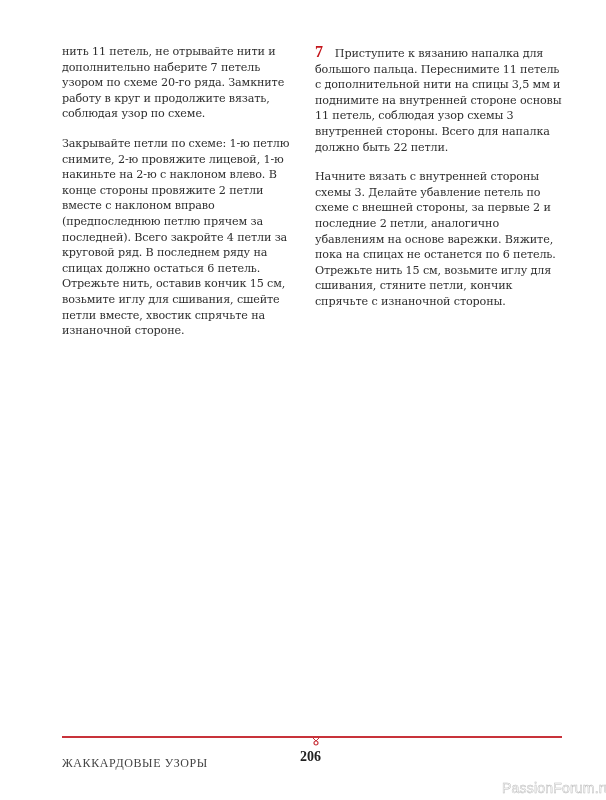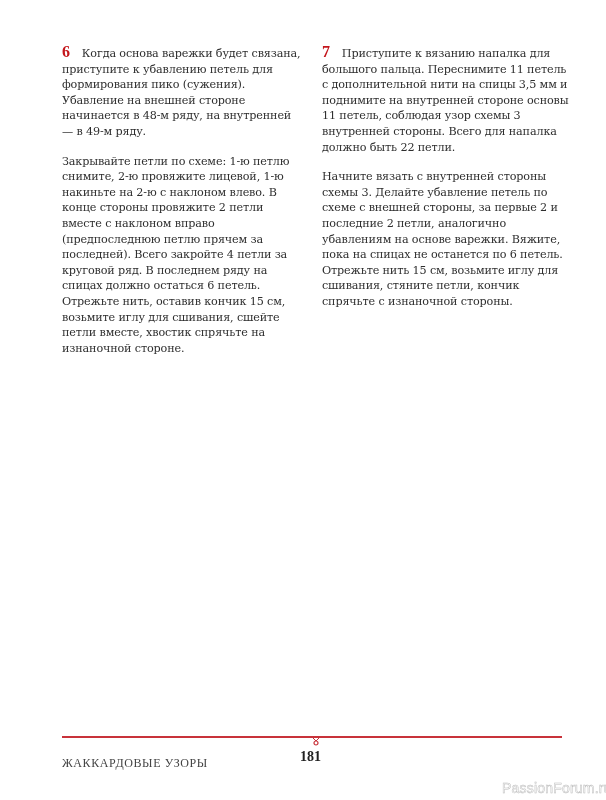--- a/index.html
+++ b/index.html
@@ -1,40 +1,40 @@
 <!DOCTYPE html>
 <html><head>
   <meta charset="utf-8">
   <style>
     html, body { margin: 0; padding: 0; background: #ffffff; }
     body { width: 606px; height: 800px; position: relative; overflow: hidden; font-family: "DejaVu Serif", serif; color: #2e2e2e; }
     .col { position: absolute; top: 44px; font-size: 11.2px; line-height: 15.6px; letter-spacing: -0.15px; }
     .col.left { left: 62px; width: 240px; }
-    .col.right { left: 315px; width: 248px; margin-left: 7px; }
+    .col.right { left: 315px; width: 248px; }
     .col p { margin: 0 0 14px 0; }
     .num { color: #c4161c; font-weight: bold; font-size: 16px; margin-right: 12px; font-family: "Liberation Serif", serif; }
     .footer-line { position: absolute; left: 62px; width: 500px; top: 736px; height: 1.5px; background: #c8323a; }
     .ornament { position: absolute; left: 312px; top: 738px; width: 8px; height: 8px; }
     .footer-left { position: absolute; left: 62px; top: 756px; font-family: "Liberation Serif", serif; font-size: 12px; letter-spacing: 0.6px; color: #444; }
     .page-number { position: absolute; left: 300px; top: 749px; font-family: "Liberation Serif", serif; font-weight: bold; font-size: 14px; color: #222; }
     .watermark { position: absolute; left: 502px; top: 780px; font-family: "Liberation Sans", sans-serif; font-size: 14px; color: #ffffff; -webkit-text-stroke: 0.5px #bbbbbb; letter-spacing: 0.2px; }
   </style>
 </head>
 <body>
 
 <div class="col left">
-  <p><span class="num">6</span><span>Когда основа варежки будет связана, приступите к убавлению петель для формирования пико (сужения). Убавление на внешней стороне начинается в 48-м ряду, на внутренней — в 49-м ряду.</span></p>
+  <p>нить 11 петель, не отрывайте нити и дополнительно наберите 7 петель узором по схеме 20-го ряда. Замкните работу в круг и продолжите вязать, соблюдая узор по схеме.</p>
   <p>Закрывайте петли по схеме: 1-ю петлю снимите, 2-ю провяжите лицевой, 1-ю накиньте на 2-ю с наклоном влево. В конце стороны провяжите 2 петли вместе с наклоном вправо (предпоследнюю петлю прячем за последней). Всего закройте 4 петли за круговой ряд. В последнем ряду на спицах должно остаться 6 петель. Отрежьте нить, оставив кончик 15 см, возьмите иглу для сшивания, сшейте петли вместе, хвостик спрячьте на изнаночной стороне.</p>
 </div>
 
 <div class="col right">
   <p><span class="num">7</span><span>Приступите к вязанию напалка для большого пальца. Переснимите 11 петель с дополнительной нити на спицы 3,5 мм и поднимите на внутренней стороне основы 11 петель, соблюдая узор схемы 3 внутренней стороны. Всего для напалка должно быть 22 петли.</span></p>
   <p>Начните вязать с внутренней стороны схемы 3. Делайте убавление петель по схеме с внешней стороны, за первые 2 и последние 2 петли, аналогично убавлениям на основе варежки. Вяжите, пока на спицах не останется по 6 петель. Отрежьте нить 15 см, возьмите иглу для сшивания, стяните петли, кончик спрячьте с изнаночной стороны.</p>
 </div>
 
 <div class="footer-line"></div>
 <svg class="ornament" viewBox="0 0 8 8">
   <path d="M1 0 L4 3 L7 0" stroke="#c8323a" stroke-width="1" fill="none"></path>
   <circle cx="4" cy="5" r="2" stroke="#c8323a" stroke-width="1.2" fill="none"></circle>
 </svg>
 <div class="footer-left">ЖАККАРДОВЫЕ УЗОРЫ</div>
-<div class="page-number">181</div>
+<div class="page-number">206</div>
 <div class="watermark">PassionForum.ru</div>
 
 </body></html>

